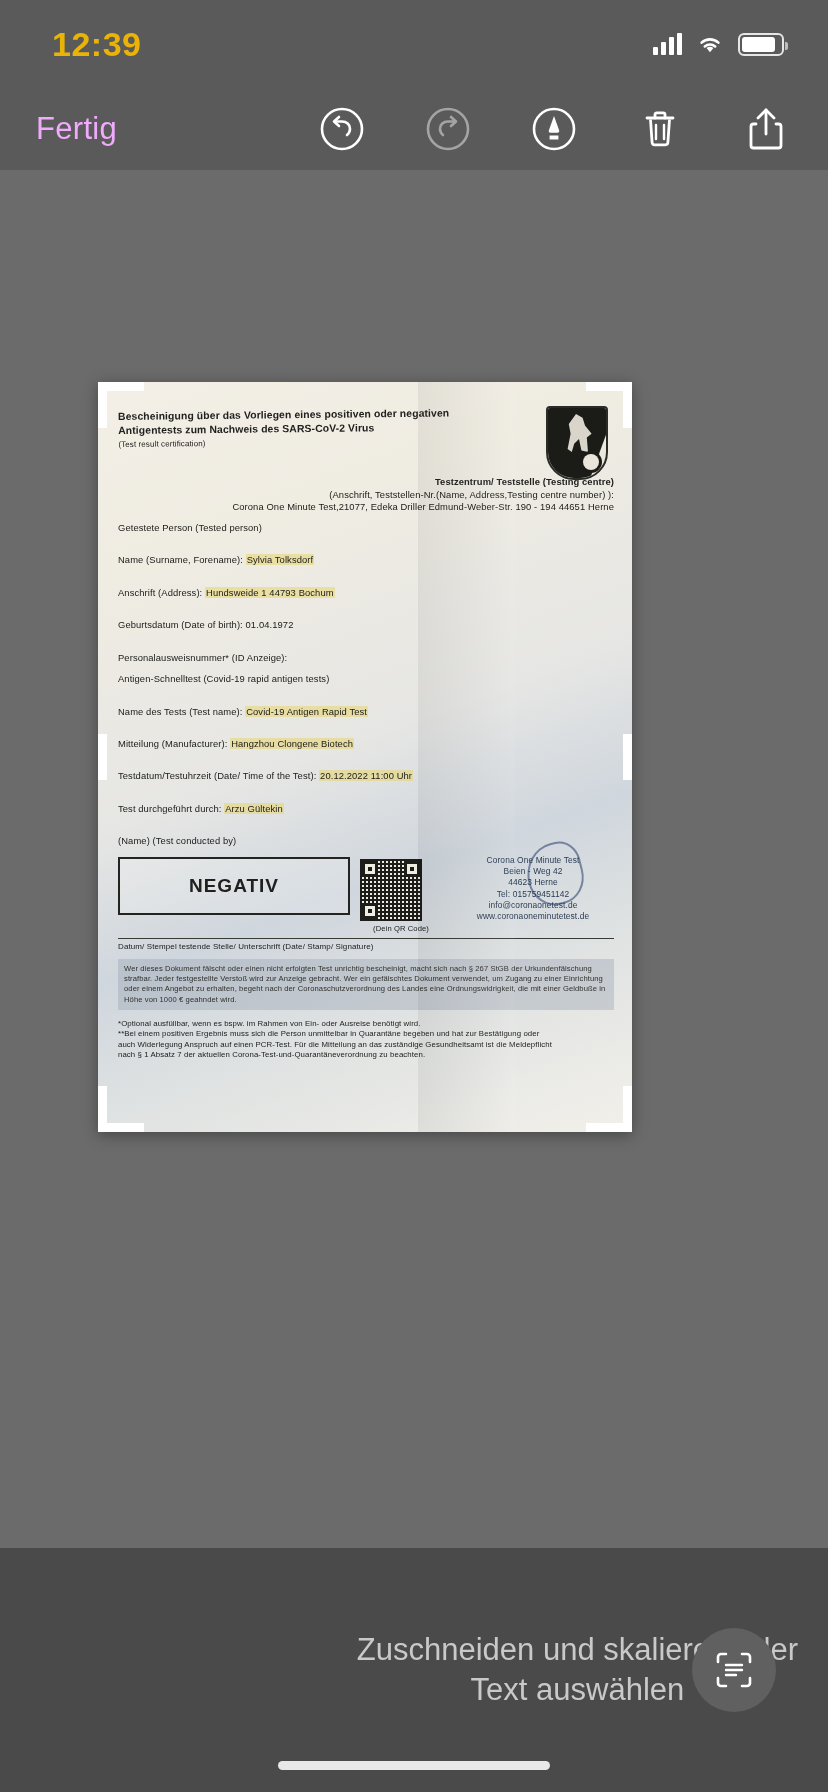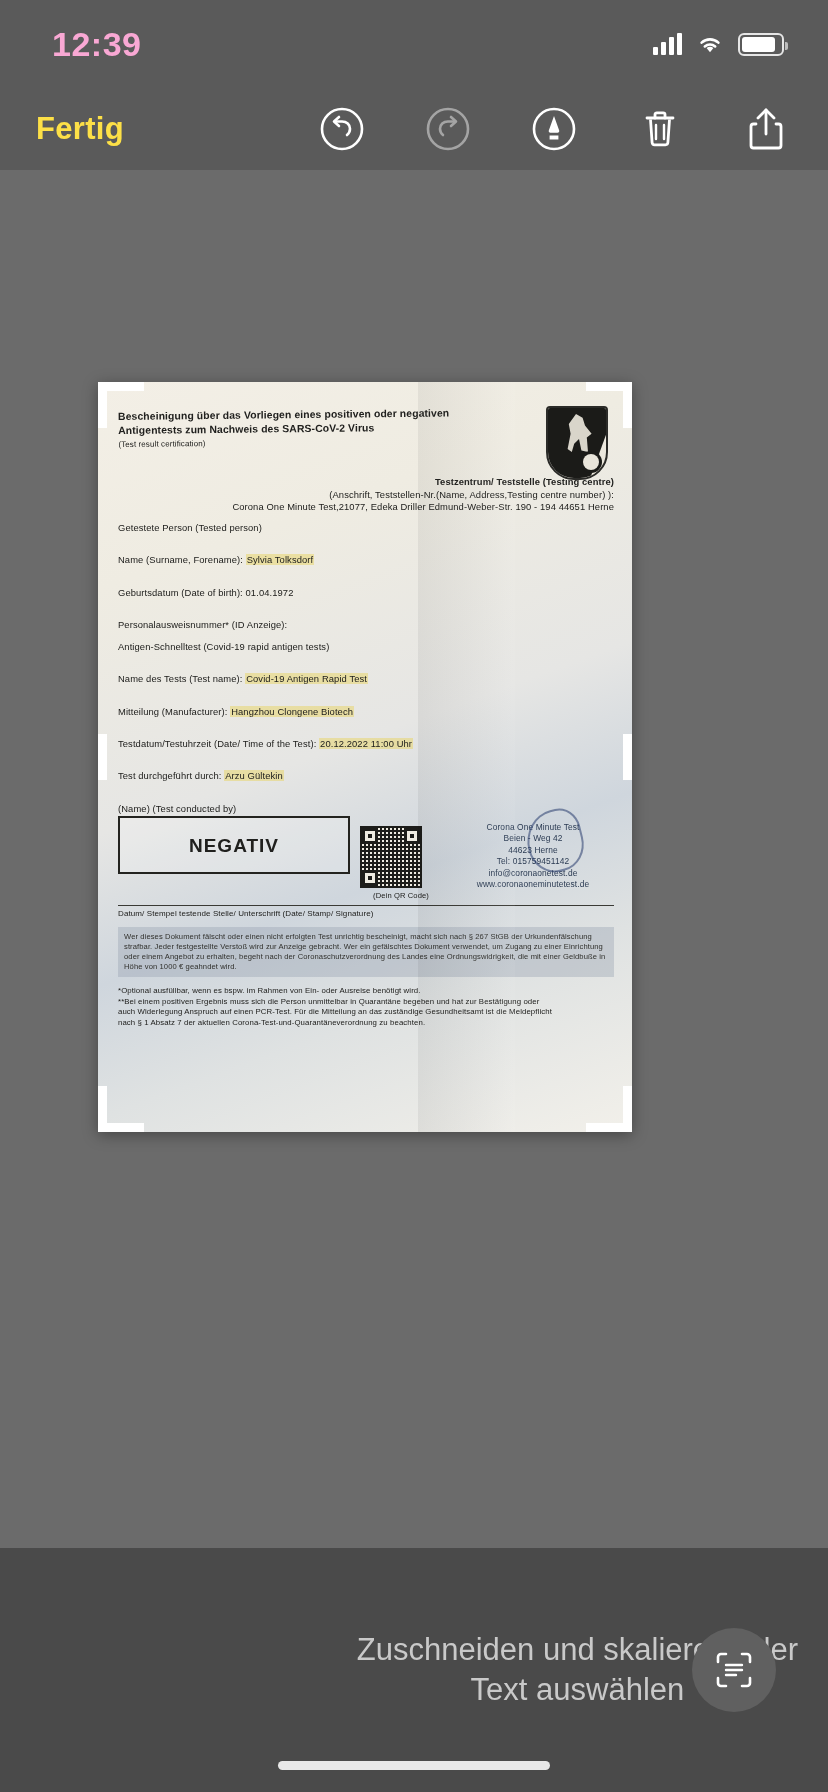--- a/index.html
+++ b/index.html
@@ -18,21 +18,21 @@
   }
 
   
   .statusbar {
     height: 88px;
     background: #5a5a5a;
     display: flex;
     align-items: center;
     justify-content: space-between;
     padding: 0 44px 0 52px;
-    color: #f9a8d4;
+    color: #eab308;
     flex: 0 0 auto;
   }
   .status-time {
     font-size: 34px;
     font-weight: 600;
     letter-spacing: 0.5px;
   }
   .status-right {
     display: flex;
     align-items: center;
@@ -74,22 +74,22 @@
     height: 82px;
     background: #5a5a5a;
     display: flex;
     align-items: center;
     color: #fff;
     flex: 0 0 auto;
     padding: 0 38px 0 36px;
   }
   .done-btn {
     font-size: 31px;
-    font-weight: 700;
-    color: #fde047;
+    font-weight: 400;
+    color: #f0abfc;
     letter-spacing: 0.3px;
     white-space: nowrap;
   }
   .tool-icons {
     flex: 1;
     display: flex;
     align-items: center;
     justify-content: flex-end;
     gap: 58px;
     padding-left: 90px;
@@ -210,20 +210,21 @@
   }
 
   .centre-block {
     text-align: right;
     margin-top: 26px;
     line-height: 1.3;
   }
   .sect-head { font-weight: 400; margin-top: 9px; margin-bottom: 2px; }
 
   .result-box {
+    margin-top: 8px;
     width: 232px;
     height: 58px;
     border: 2px solid #23231f;
     display: flex;
     align-items: center;
     justify-content: center;
     font-size: 19px;
     font-weight: 700;
     letter-spacing: 1px;
     background: rgba(255,255,255,0.18);
@@ -427,20 +428,24 @@
             <div>(Anschrift, Teststellen-Nr.(Name, Address,Testing centre number) ):</div>
             <div>Corona One Minute Test,21077, Edeka Driller Edmund-Weber-Str. 190 - 194 44651 Herne</div>
           </div>
 
           <div class="sect-head">Getestete Person (Tested person)</div>
           <div class="row">
             <span>Name (Surname, Forename):</span>
             <span class="hl-y">Sylvia Tolksdorf</span>
           </div>
           <div class="row">
+            <span>Anschrift (Address):</span>
+            <span class="hl-y">Hundsweide 1 44793 Bochum</span>
+          </div>
+          <div class="row">
             <span>Geburtsdatum (Date of birth):</span>
             <span>01.04.1972</span>
           </div>
           <div class="row">
             <span>Personalausweisnummer* (ID Anzeige):</span>
           </div>
 
           <div class="sect-head">Antigen-Schnelltest (Covid-19 rapid antigen tests)</div>
           <div class="row">
             <span>Name des Tests (Test name):</span>

